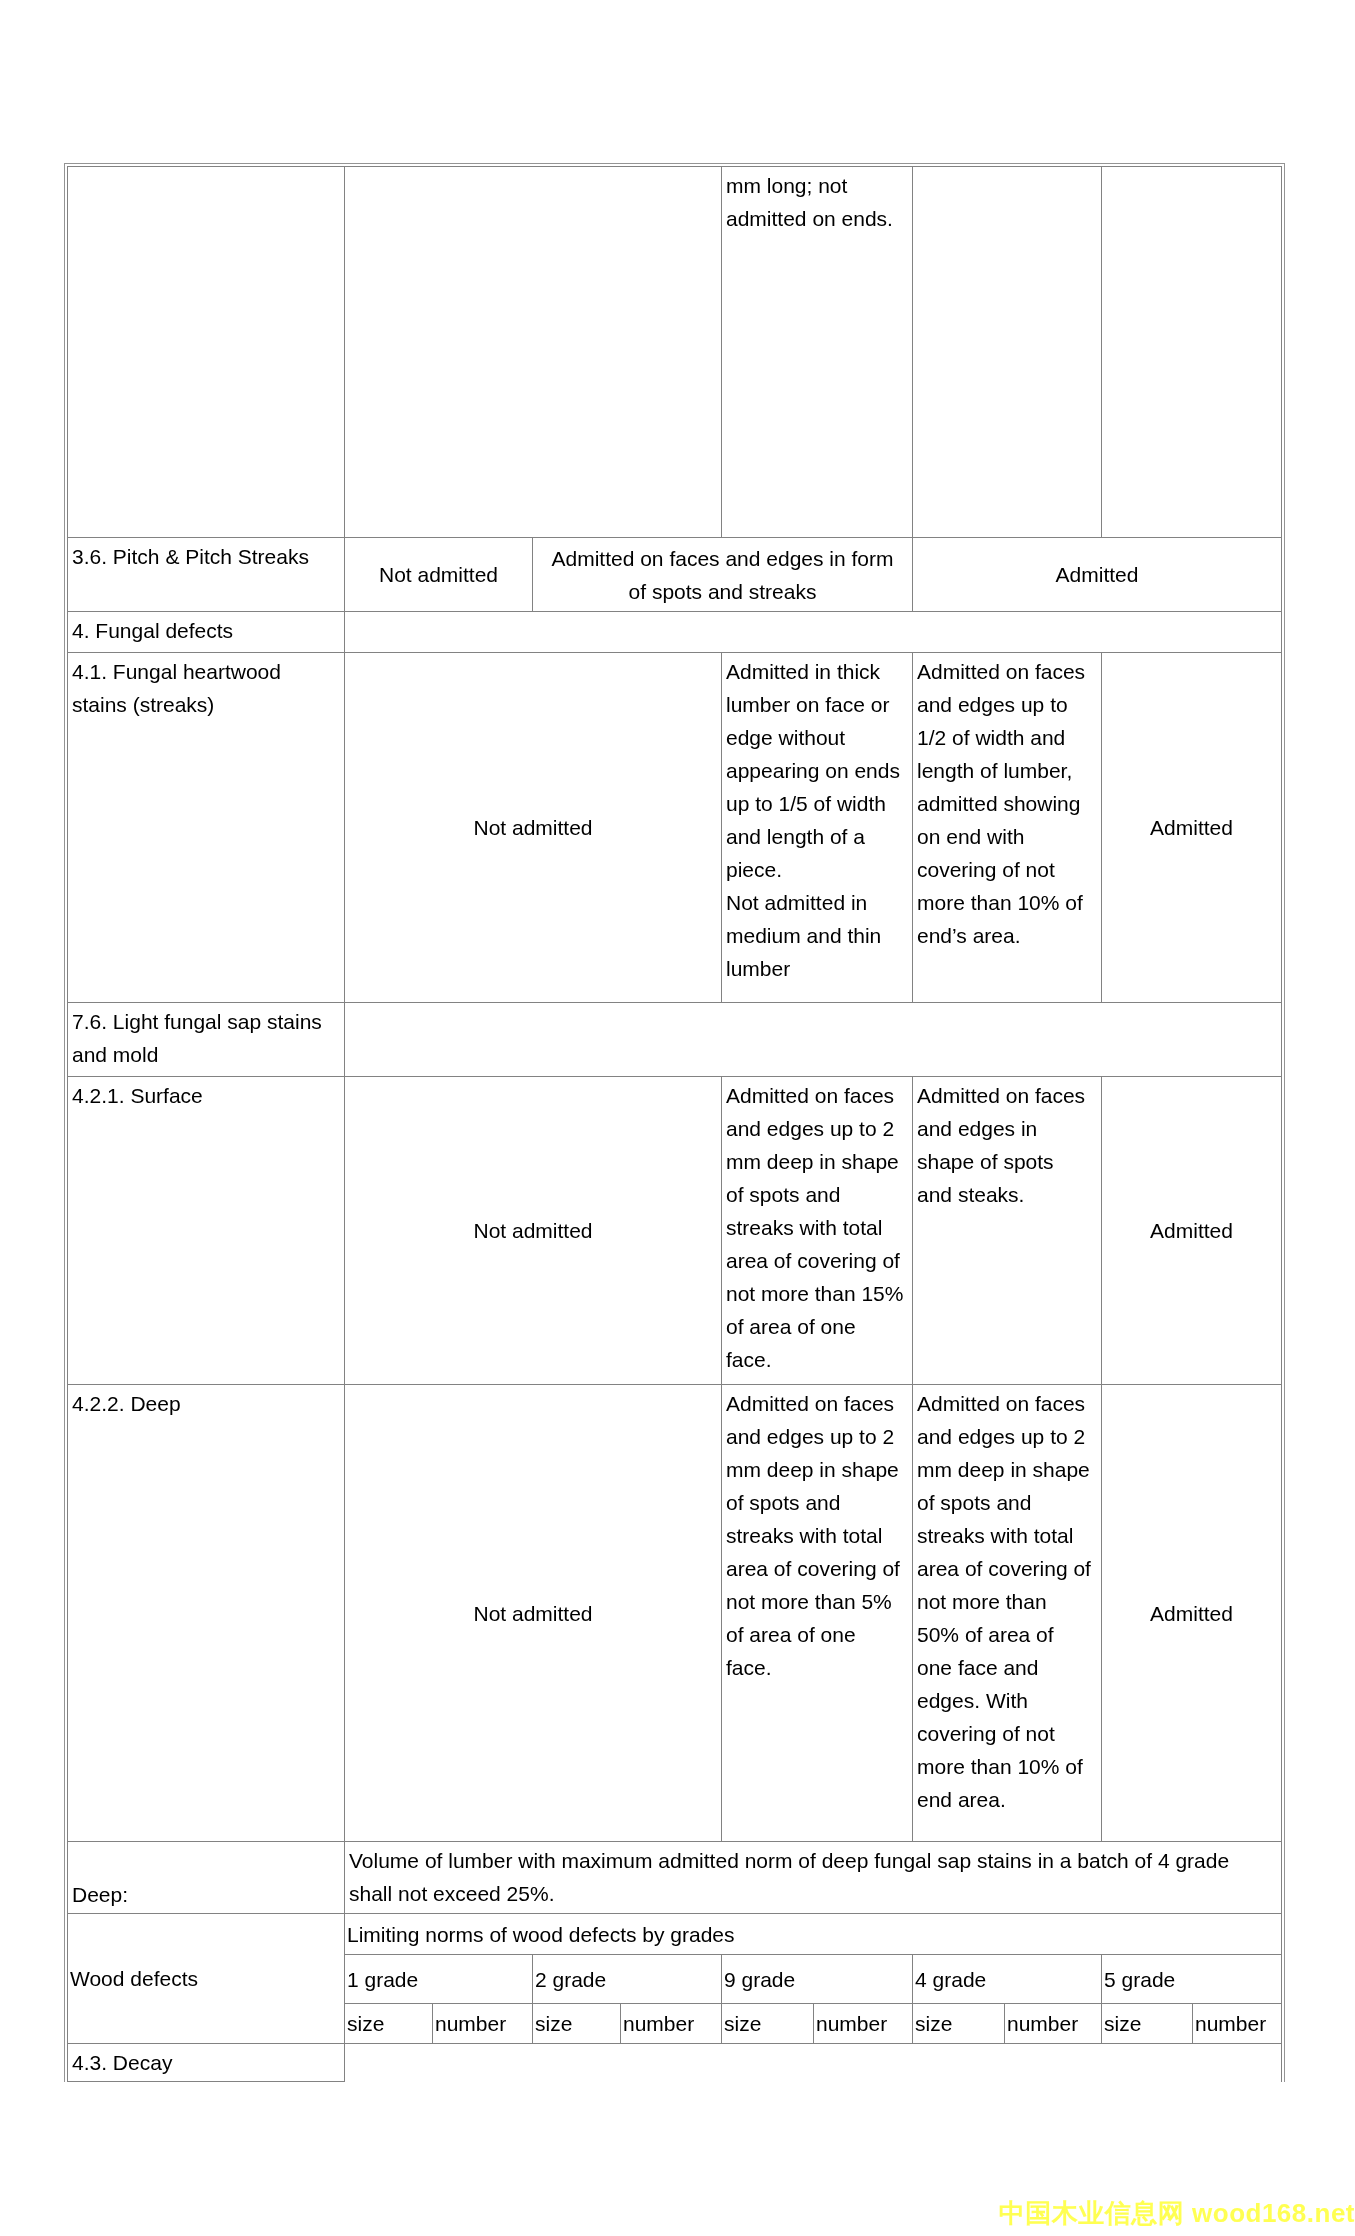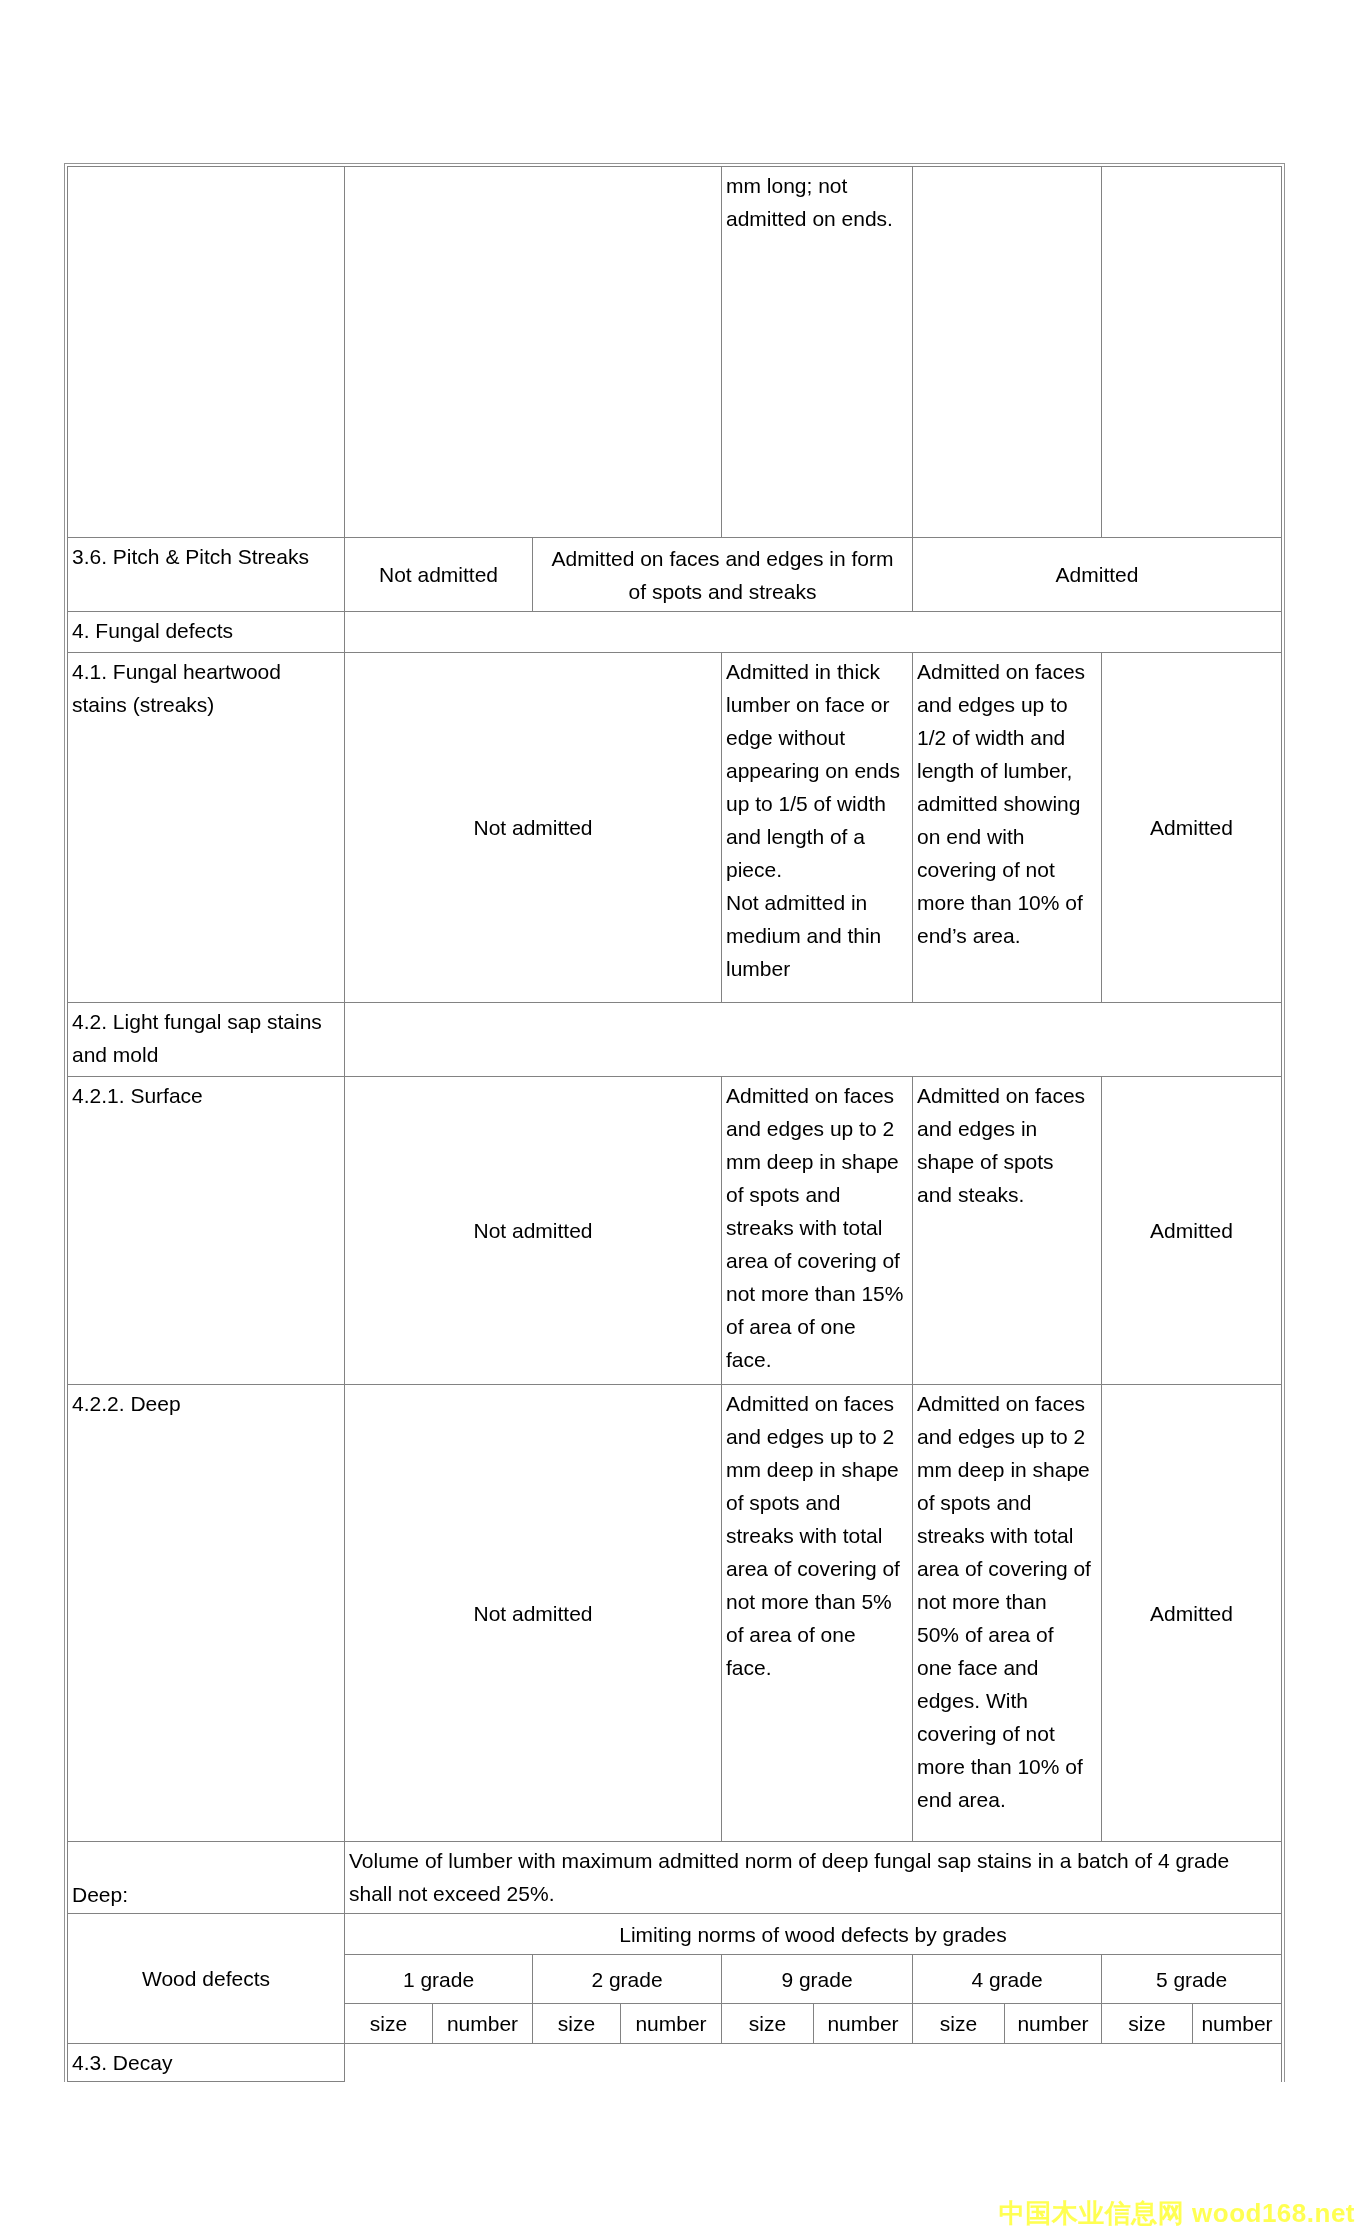--- a/index.html
+++ b/index.html
@@ -30,21 +30,21 @@
   table.grading td {
     border: 1px solid #828282;
     padding: 2px 4px;
     vertical-align: top;
     text-align: left;
     white-space: pre-line;
     overflow: hidden;
   }
   table.grading td.c { text-align: center; vertical-align: middle; }
   table.grading td.b { vertical-align: bottom; }
-  table.grading td.hdr { text-align: center; vertical-align: middle; padding: 0 2px; }
+  table.grading td.hdr { text-align: left; vertical-align: middle; padding: 0 2px; }
   table.grading tr.cut td.open { border-bottom: none; }
   .watermark {
     position: absolute;
     right: 0;
     bottom: 5px;
     color: #ffff52;
     font-size: 26px;
     font-weight: bold;
     letter-spacing: 0.5px;
     white-space: nowrap;
@@ -114,21 +114,21 @@
 length of lumber,
 admitted showing
 on end with
 covering of not
 more than 10% of
 end’s area.</td>
         <td colspan="2" class="c">Admitted</td>
       </tr>
 
       <tr style="height:74px">
-        <td>4.2. Light fungal sap stains
+        <td>7.6. Light fungal sap stains
 and mold</td>
         <td colspan="10"></td>
       </tr>
 
       <tr style="height:308px">
         <td>4.2.1. Surface</td>
         <td colspan="4" class="c">Not admitted</td>
         <td colspan="2">Admitted on faces
 and edges up to 2
 mm deep in shape

